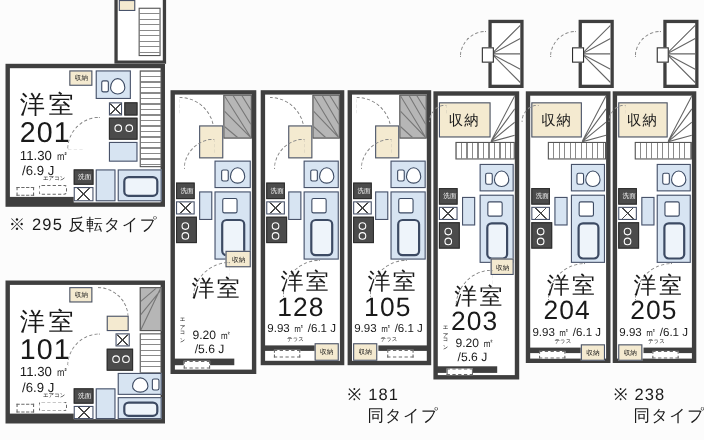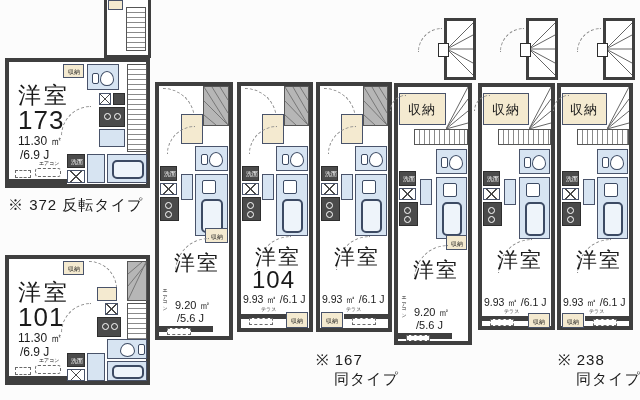--- a/index.html
+++ b/index.html
@@ -68,21 +68,21 @@
   <div class="f wall3" style="left:603px;top:18px;width:32px;height:62px;">
     <svg width="26" height="56" viewBox="0 0 26 56" style="position:absolute;left:0;top:0;">
         <path d="M0 28 L26 2 M0 28 L26 14 M0 28 L26 28 M0 28 L26 42 M0 28 L26 54" stroke="#666" stroke-width="1" fill="none"></path>
       </svg>
     <div class="f darkbox" style="left:-9px;top:22px;width:11px;height:14px;background:#fff;"></div>
   </div>
   <div class="f arc" style="left:577px;top:28px;width:24px;height:24px;"></div>
 
   <div class="f wall" style="left:5px;top:58px;width:145px;height:130px;">
     <div class="t wide-name" style="left:9px;top:22px;">洋室</div>
-    <div class="t wide-num" style="left:9px;top:45px;">173</div>
+    <div class="t wide-num" style="left:9px;top:45px;">201</div>
     <div class="t wide-area" style="left:9px;top:73px;">11.30 ㎡</div>
     <div class="t wide-area" style="left:11px;top:87px;">/6.9 J</div>
     <div class="f beige" style="left:54px;top:2px;width:21px;height:14px;">
       <div class="t lbl-s" style="left:4px;top:4px;">収納</div>
     </div>
     <div class="f blue" style="left:78px;top:2px;width:32px;height:26px;">
       <div class="f toilet" style="left:12px;top:6px;width:14px;height:15px;"></div>
       <div class="f tank" style="left:4px;top:8px;width:7px;height:11px;"></div>
     </div>
     <div class="f xbox" style="left:90px;top:31px;width:12px;height:12px;"></div>
@@ -101,21 +101,21 @@
     <div class="f blue" style="left:78px;top:92px;width:18px;height:29px;"></div>
     <div class="f blue" style="left:98px;top:92px;width:40px;height:29px;">
       <div class="f tub" style="left:4px;top:5px;width:32px;height:19px;"></div>
     </div>
     <div class="t lbl-xs" style="left:30px;top:99px;">エアコン</div>
     <div class="f dashedbox" style="left:26px;top:106px;width:26px;height:9px;border-radius:3px;"></div>
     <div class="f" style="left:-2px;top:117px;width:60px;height:7px;background:#3f3f3f;"></div>
     <div class="f dashedbox" style="left:6px;top:108px;width:16px;height:8px;"></div>
   </div>
 
-  <div class="t note" style="left:8px;top:197px;">※ 372 反転タイプ</div>
+  <div class="t note" style="left:8px;top:197px;">※ 295 反転タイプ</div>
 
   <div class="f wall" style="left:5px;top:255px;width:145px;height:130px;">
     <div class="t wide-name" style="left:9px;top:22px;">洋室</div>
     <div class="t wide-num" style="left:9px;top:45px;">101</div>
     <div class="t wide-area" style="left:9px;top:73px;">11.30 ㎡</div>
     <div class="t wide-area" style="left:11px;top:87px;">/6.9 J</div>
     <div class="f beige" style="left:54px;top:2px;width:21px;height:14px;">
       <div class="t lbl-s" style="left:4px;top:4px;">収納</div>
     </div>
     <div class="f arc2" style="left:80px;top:2px;width:28px;height:28px;"></div>
@@ -209,21 +209,21 @@
       <div class="f" style="left:4px;top:4px;width:7px;height:7px;border:1px solid #fff;border-radius:50%;"></div>
       <div class="f" style="left:4px;top:13px;width:7px;height:7px;border:1px solid #fff;border-radius:50%;"></div>
     </div>
     <div class="f blue" style="left:21px;top:88px;width:12px;height:26px;"></div>
     <div class="f blue" style="left:35px;top:88px;width:32px;height:62px;">
       <div class="f tub" style="left:5px;top:24px;width:21px;height:34px;"></div>
       <div class="f tank" style="left:6px;top:5px;width:14px;height:14px;"></div>
     </div>
     <div class="f arc" style="left:16px;top:150px;width:34px;height:34px;"></div>
     <div class="t roomname" style="left:14px;top:160px;">洋室</div>
-    <div class="t roomnum" style="left:11px;top:182px;">104</div>
+    <div class="t roomnum" style="left:11px;top:182px;">128</div>
     <div class="t" style="left:2px;top:208px;font-size:10.5px;">9.93 ㎡ /6.1 J</div>
     <div class="t lbl-xs" style="left:20px;top:221px;">テラス</div>
     <div class="f" style="left:-2px;top:228px;width:48px;height:5px;background:#3f3f3f;"></div>
     <div class="f dashedbox" style="left:8px;top:232px;width:24px;height:7px;"></div>
     <div class="f beige" style="left:45px;top:226px;width:22px;height:16px;">
       <div class="t lbl-s" style="left:4px;top:5px;">収納</div>
     </div>
   </div>
 
   <div class="f wall" style="left:316px;top:82px;width:76px;height:250px;">
@@ -247,30 +247,31 @@
       <div class="f" style="left:4px;top:4px;width:7px;height:7px;border:1px solid #fff;border-radius:50%;"></div>
       <div class="f" style="left:4px;top:13px;width:7px;height:7px;border:1px solid #fff;border-radius:50%;"></div>
     </div>
     <div class="f blue" style="left:21px;top:88px;width:12px;height:26px;"></div>
     <div class="f blue" style="left:35px;top:88px;width:32px;height:62px;">
       <div class="f tub" style="left:5px;top:24px;width:21px;height:34px;"></div>
       <div class="f tank" style="left:6px;top:5px;width:14px;height:14px;"></div>
     </div>
     <div class="f arc" style="left:16px;top:150px;width:34px;height:34px;"></div>
     <div class="t roomname" style="left:14px;top:160px;">洋室</div>
+    <div class="t roomnum" style="left:11px;top:182px;">105</div>
     <div class="t" style="left:2px;top:208px;font-size:10.5px;">9.93 ㎡ /6.1 J</div>
     <div class="t lbl-xs" style="left:26px;top:221px;">テラス</div>
     <div class="f beige" style="left:1px;top:226px;width:22px;height:16px;">
       <div class="t lbl-s" style="left:4px;top:5px;">収納</div>
     </div>
     <div class="f" style="left:24px;top:228px;width:46px;height:5px;background:#3f3f3f;"></div>
     <div class="f dashedbox" style="left:32px;top:232px;width:24px;height:7px;"></div>
   </div>
 
-  <div class="t note" style="left:316px;top:352px;">※ 167</div>
+  <div class="t note" style="left:316px;top:352px;">※ 181</div>
   <div class="t note" style="left:334px;top:371px;">同タイプ</div>
 
   <div class="f wall" style="left:394px;top:83px;width:78px;height:262px;">
     <div class="f beige" style="left:1px;top:6px;width:47px;height:32px;">
       <div class="t lbl-closet-big" style="left:8px;top:9px;">収納</div>
     </div>
     <div class="f arc" style="left:-8px;top:8px;width:16px;height:16px;"></div>
     <div class="f" style="left:48px;top:0;width:22px;height:42px;">
       <svg width="22" height="42" viewBox="0 0 22 42">
           <path d="M0 42 L22 0 M0 42 L22 12 M0 42 L22 24 M0 42 L22 36" stroke="#666" stroke-width="1" fill="none"></path>
@@ -292,20 +293,21 @@
     <div class="f blue" style="left:22px;top:92px;width:12px;height:26px;"></div>
     <div class="f blue" style="left:38px;top:90px;width:31px;height:62px;">
       <div class="f tub" style="left:5px;top:24px;width:20px;height:34px;"></div>
       <div class="f tank" style="left:6px;top:5px;width:14px;height:14px;"></div>
     </div>
     <div class="f beige" style="left:48px;top:148px;width:21px;height:15px;">
       <div class="t lbl-s" style="left:4px;top:5px;">収納</div>
     </div>
     <div class="f arc" style="left:16px;top:158px;width:34px;height:34px;"></div>
     <div class="t roomname" style="left:15px;top:172px;">洋室</div>
+    <div class="t roomnum" style="left:12px;top:194px;">203</div>
     <div class="t roomarea" style="left:16px;top:220px;">9.20 ㎡</div>
     <div class="t roomarea" style="left:18px;top:233px;">/5.6 J</div>
     <div class="t lbl-xs vert" style="left:3px;top:206px;">エアコン</div>
     <div class="f" style="left:-2px;top:246px;width:56px;height:6px;background:#3f3f3f;"></div>
     <div class="f dashedbox" style="left:8px;top:248px;width:24px;height:6px;"></div>
   </div>
 
   <div class="f wall" style="left:478px;top:83px;width:77px;height:247px;">
     <div class="f beige" style="left:1px;top:6px;width:46px;height:32px;">
       <div class="t lbl-closet-big" style="left:8px;top:9px;">収納</div>
@@ -329,20 +331,21 @@
       <div class="f" style="left:4px;top:4px;width:7px;height:7px;border:1px solid #fff;border-radius:50%;"></div>
       <div class="f" style="left:4px;top:13px;width:7px;height:7px;border:1px solid #fff;border-radius:50%;"></div>
     </div>
     <div class="f blue" style="left:22px;top:92px;width:12px;height:26px;"></div>
     <div class="f blue" style="left:37px;top:90px;width:31px;height:62px;">
       <div class="f tub" style="left:5px;top:24px;width:20px;height:34px;"></div>
       <div class="f tank" style="left:6px;top:5px;width:14px;height:14px;"></div>
     </div>
     <div class="f arc" style="left:16px;top:152px;width:34px;height:34px;"></div>
     <div class="t roomname" style="left:15px;top:162px;">洋室</div>
+    <div class="t roomnum" style="left:12px;top:184px;">204</div>
     <div class="t" style="left:2px;top:210px;font-size:10.5px;">9.93 ㎡ /6.1 J</div>
     <div class="t lbl-xs" style="left:22px;top:222px;">テラス</div>
     <div class="f" style="left:-2px;top:229px;width:48px;height:5px;background:#3f3f3f;"></div>
     <div class="f dashedbox" style="left:8px;top:232px;width:24px;height:7px;"></div>
     <div class="f beige" style="left:46px;top:226px;width:22px;height:15px;">
       <div class="t lbl-s" style="left:4px;top:5px;">収納</div>
     </div>
   </div>
 
   <div class="f wall" style="left:557px;top:83px;width:76px;height:247px;">
@@ -368,20 +371,21 @@
       <div class="f" style="left:4px;top:4px;width:7px;height:7px;border:1px solid #fff;border-radius:50%;"></div>
       <div class="f" style="left:4px;top:13px;width:7px;height:7px;border:1px solid #fff;border-radius:50%;"></div>
     </div>
     <div class="f blue" style="left:22px;top:92px;width:12px;height:26px;"></div>
     <div class="f blue" style="left:36px;top:90px;width:31px;height:62px;">
       <div class="f tub" style="left:5px;top:24px;width:20px;height:34px;"></div>
       <div class="f tank" style="left:6px;top:5px;width:14px;height:14px;"></div>
     </div>
     <div class="f arc" style="left:16px;top:152px;width:34px;height:34px;"></div>
     <div class="t roomname" style="left:15px;top:162px;">洋室</div>
+    <div class="t roomnum" style="left:12px;top:184px;">205</div>
     <div class="t" style="left:2px;top:210px;font-size:10.5px;">9.93 ㎡ /6.1 J</div>
     <div class="t lbl-xs" style="left:28px;top:222px;">テラス</div>
     <div class="f beige" style="left:1px;top:226px;width:22px;height:15px;">
       <div class="t lbl-s" style="left:4px;top:5px;">収納</div>
     </div>
     <div class="f" style="left:24px;top:229px;width:46px;height:5px;background:#3f3f3f;"></div>
     <div class="f dashedbox" style="left:32px;top:232px;width:24px;height:7px;"></div>
   </div>
 
   <div class="t note" style="left:558px;top:352px;">※ 238</div>

